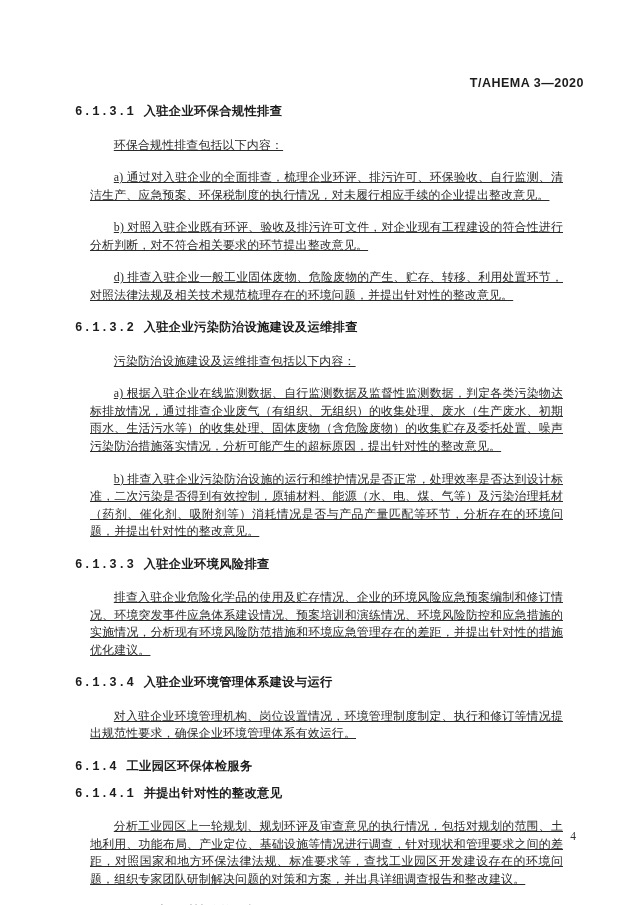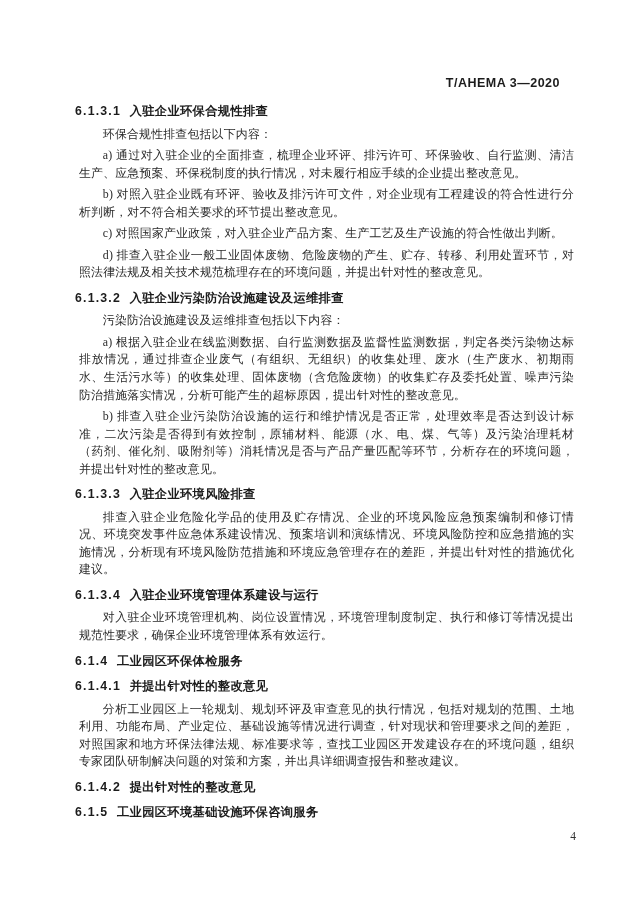--- a/index.html
+++ b/index.html
@@ -8,56 +8,58 @@
     width: 640px;
     height: 905px;
     background: #ffffff;
     overflow: hidden;
     font-family: "Liberation Serif", "DejaVu Serif", serif;
     color: #222222;
   }
   .doc-header {
     position: absolute;
     top: 76px;
-    right: 80px;
+    right: 56px;
     font-family: "Liberation Sans", "DejaVu Sans", sans-serif;
     font-weight: 700;
     font-size: 12.5px;
     letter-spacing: 0.5px;
     color: #1c1c1c;
     white-space: nowrap;
   }
   .doc-body {
     position: absolute;
     top: 95px;
     left: 75px;
     width: 503px;
   }
   .doc-body p.p {
-    margin: 4px;
+    margin: 15px;
     font-size: 11.9px;
     line-height: 17.55px;
     text-align: justify;
     text-justify: inter-character;
     text-indent: 2em;
     color: #2a2a2a;
     letter-spacing: 0.2px;
+    text-decoration: underline;
   }
   .doc-body .heading {
     font-family: "Liberation Sans", "DejaVu Sans", sans-serif;
     font-weight: 700;
     font-size: 12.3px;
     line-height: 17.5px;
     color: #1c1c1c;
     margin: 8px 0 5px 0;
     letter-spacing: 0.3px;
   }
   .doc-body .heading .num {
     margin-right: 0.7em;
     letter-spacing: 1.2px;
+    font-family: Liberation Mono, monospace;
   }
   .doc-footer {
     position: absolute;
     top: 830px;
     right: 64px;
     font-size: 11.5px;
     color: #333333;
     font-family: "Liberation Serif", "DejaVu Serif", serif;
   }
 </style>
@@ -67,21 +69,20 @@
 <div class="page">
   <div class="doc-header">
     <span>T/AHEMA 3—2020</span>
   </div>
 
   <main class="doc-body">
       <h4 class="heading"><span class="num">6.1.3.1</span><span>入驻企业环保合规性排查</span></h4>
       <p class="p">环保合规性排查包括以下内容：</p>
       <p class="p">a) 通过对入驻企业的全面排查，梳理企业环评、排污许可、环保验收、自行监测、清洁生产、应急预案、环保税制度的执行情况，对未履行相应手续的企业提出整改意见。</p>
       <p class="p">b) 对照入驻企业既有环评、验收及排污许可文件，对企业现有工程建设的符合性进行分析判断，对不符合相关要求的环节提出整改意见。</p>
-      <p class="p">c) 对照国家产业政策，对入驻企业产品方案、生产工艺及生产设施的符合性做出判断。</p>
       <p class="p">d) 排查入驻企业一般工业固体废物、危险废物的产生、贮存、转移、利用处置环节，对照法律法规及相关技术规范梳理存在的环境问题，并提出针对性的整改意见。</p>
       <h4 class="heading"><span class="num">6.1.3.2</span><span>入驻企业污染防治设施建设及运维排查</span></h4>
       <p class="p">污染防治设施建设及运维排查包括以下内容：</p>
       <p class="p">a) 根据入驻企业在线监测数据、自行监测数据及监督性监测数据，判定各类污染物达标排放情况，通过排查企业废气（有组织、无组织）的收集处理、废水（生产废水、初期雨水、生活污水等）的收集处理、固体废物（含危险废物）的收集贮存及委托处置、噪声污染防治措施落实情况，分析可能产生的超标原因，提出针对性的整改意见。</p>
       <p class="p">b) 排查入驻企业污染防治设施的运行和维护情况是否正常，处理效率是否达到设计标准，二次污染是否得到有效控制，原辅材料、能源（水、电、煤、气等）及污染治理耗材（药剂、催化剂、吸附剂等）消耗情况是否与产品产量匹配等环节，分析存在的环境问题，并提出针对性的整改意见。</p>
       <h4 class="heading"><span class="num">6.1.3.3</span><span>入驻企业环境风险排查</span></h4>
       <p class="p">排查入驻企业危险化学品的使用及贮存情况、企业的环境风险应急预案编制和修订情况、环境突发事件应急体系建设情况、预案培训和演练情况、环境风险防控和应急措施的实施情况，分析现有环境风险防范措施和环境应急管理存在的差距，并提出针对性的措施优化建议。</p>
       <h4 class="heading"><span class="num">6.1.3.4</span><span>入驻企业环境管理体系建设与运行</span></h4>
       <p class="p">对入驻企业环境管理机构、岗位设置情况，环境管理制度制定、执行和修订等情况提出规范性要求，确保企业环境管理体系有效运行。</p>
       <h4 class="heading"><span class="num">6.1.4</span><span>工业园区环保体检服务</span></h4>

